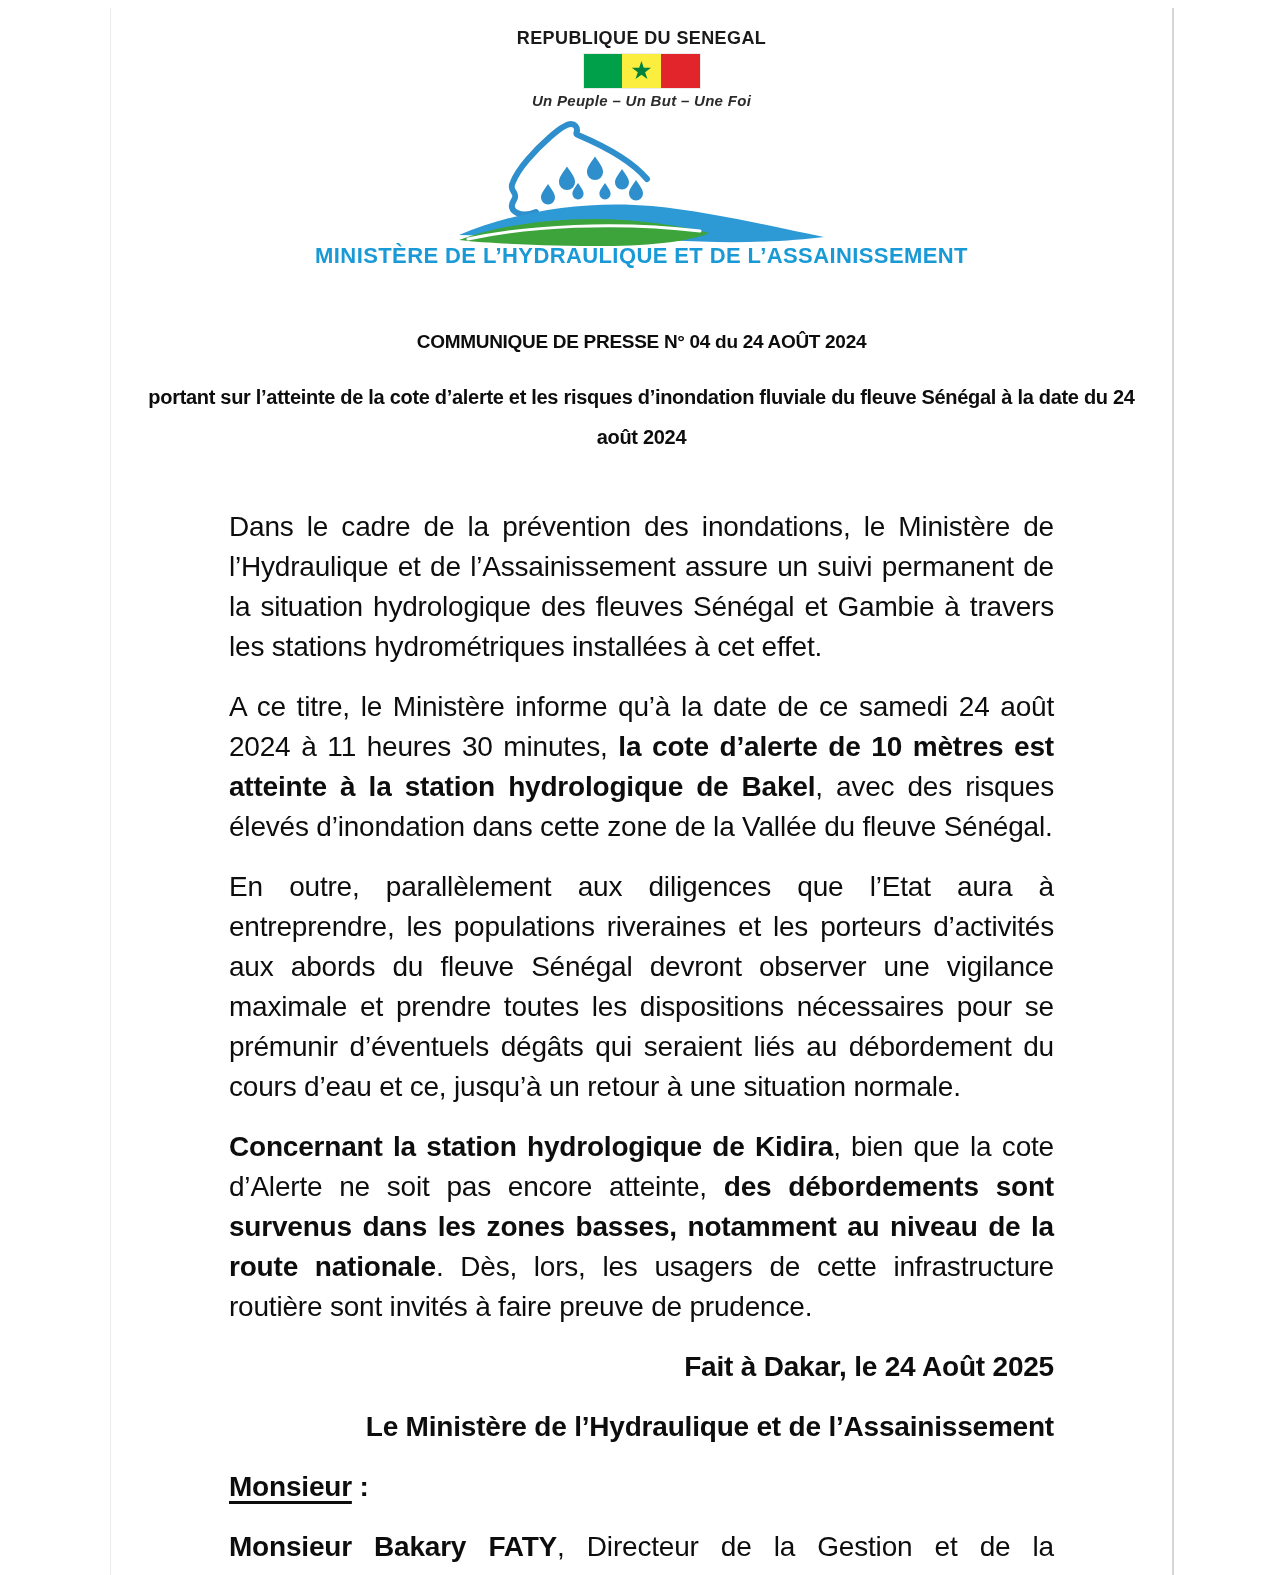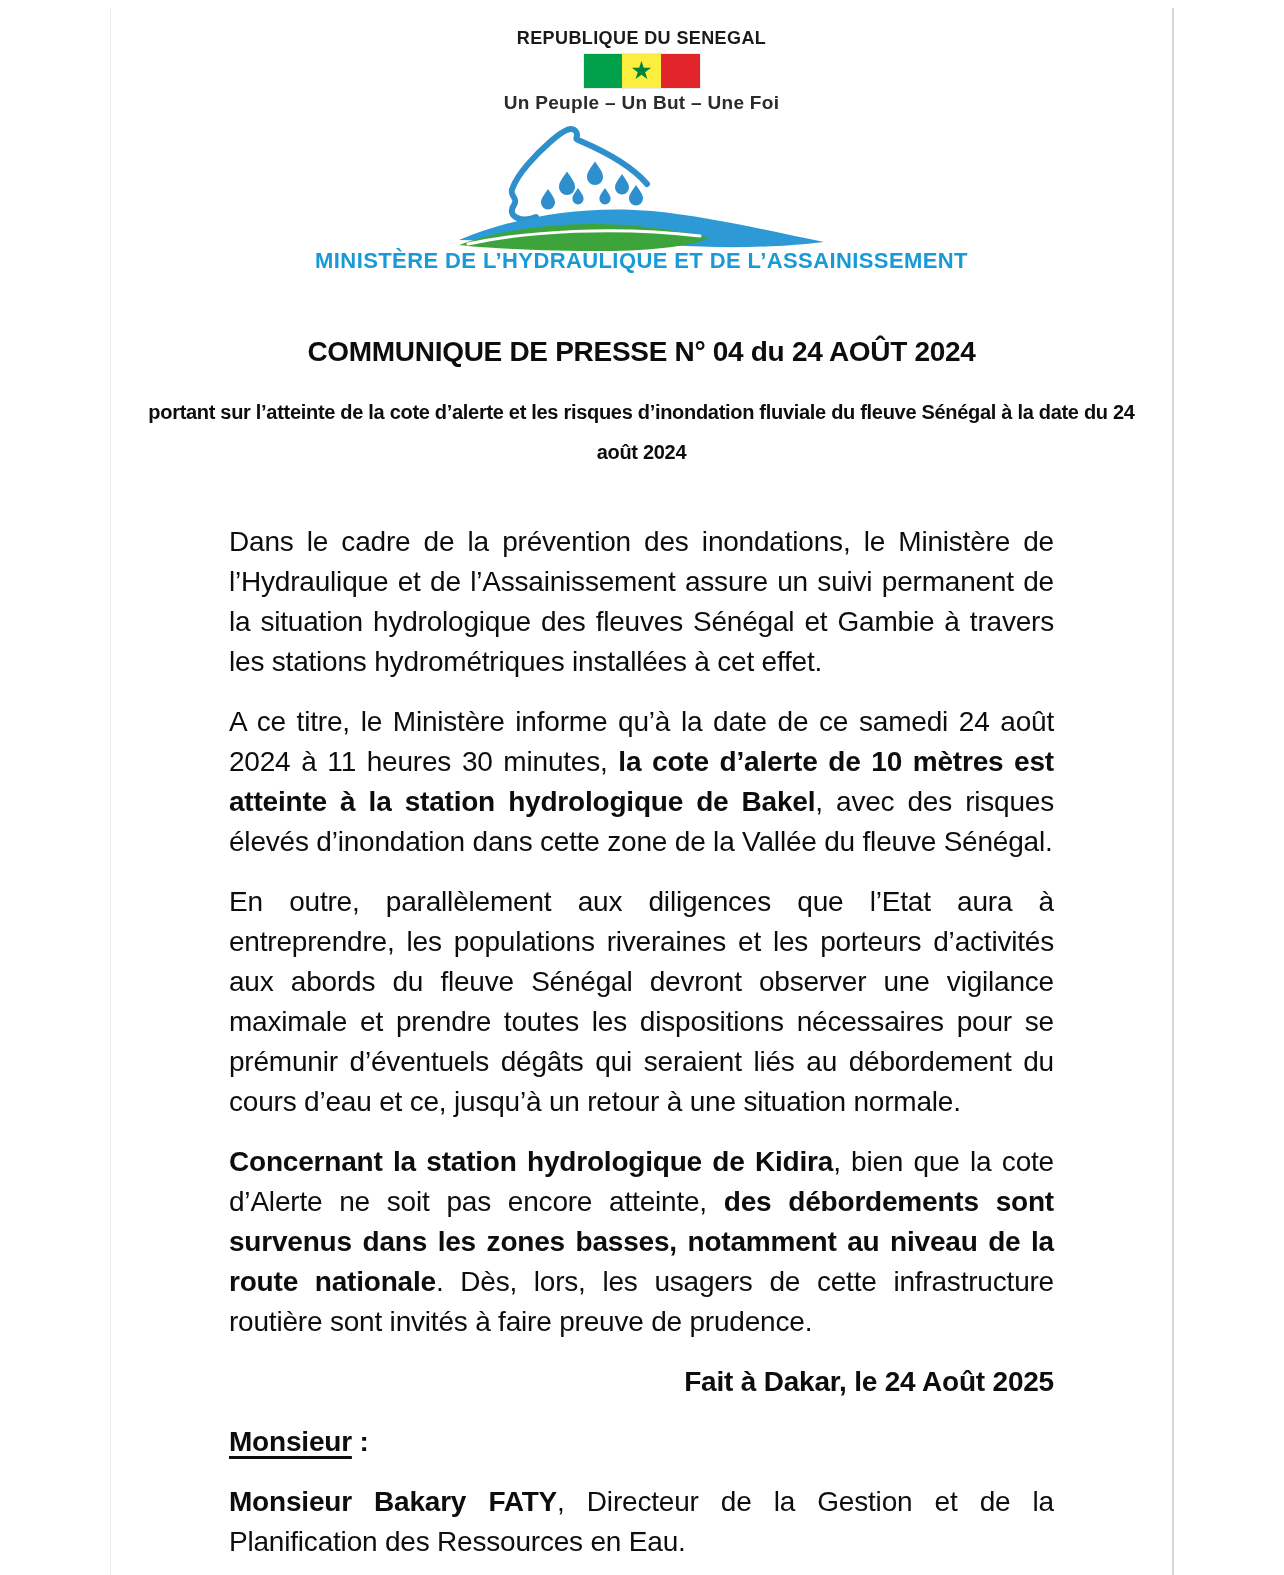--- a/index.html
+++ b/index.html
@@ -26,33 +26,33 @@
   .flag{
     width:116px; height:34px; margin:2px auto 4px auto;
     display:flex; box-shadow:0 0 0 1px rgba(0,0,0,0.08);
   }
   .flag .band{ flex:1; position:relative; }
   .flag .star{
     position:absolute; left:50%; top:50%; transform:translate(-50%,-54%);
     font-size:25px; line-height:1;
   }
   .motto{
-    font-size:19px; font-weight:600;
+    font-size:15px; font-style:italic; font-weight:600;
     color:#2b2b2b; letter-spacing:0.3px;
   }
   
   .logo-wrap{ text-align:center; margin-top:12px; }
   .logo-svg{ display:block; margin:0 auto; }
   .ministry{
     font-size:22px; font-weight:bold; letter-spacing:0.4px;
     margin-top:-4px;
   }
   
   .doc-title{
-    text-align:center; font-weight:bold; font-size:28px;
+    text-align:center; font-weight:bold; font-size:19px;
     margin-top:62px; letter-spacing:-0.3px;
   }
   .doc-subtitle{
     text-align:center; font-weight:bold; font-size:20px;
     max-width:1030px; margin:24px auto 0 auto; line-height:40px;
     letter-spacing:-0.3px;
   }
   
   .body-text{
     margin:50px 118px 0 118px;
@@ -113,19 +113,20 @@
   <div class="body-text">
     <p><span>Dans le cadre de la prévention des inondations, le Ministère de l’Hydraulique et de l’Assainissement assure un suivi permanent de la situation hydrologique des fleuves Sénégal et Gambie à travers les stations hydrométriques installées à cet effet.</span></p>
 
     <p><span>A ce titre, le Ministère informe qu’à la date de ce samedi 24 août 2024 à 11 heures 30 minutes, </span><span class="b">la cote d’alerte de 10 mètres est atteinte à la station hydrologique de Bakel</span><span>, avec des risques élevés d’inondation dans cette zone de la Vallée du fleuve Sénégal.</span></p>
 
     <p><span>En outre, parallèlement aux diligences que l’Etat aura à entreprendre, les populations riveraines et les porteurs d’activités aux abords du fleuve Sénégal devront observer une vigilance maximale et prendre toutes les dispositions nécessaires pour se prémunir d’éventuels dégâts qui seraient liés au débordement du cours d’eau et ce, jusqu’à un retour à une situation normale.</span></p>
 
     <p><span class="b">Concernant la station hydrologique de Kidira</span><span>, bien que la cote d’Alerte ne soit pas encore atteinte, </span><span class="b">des débordements sont survenus dans les zones basses, notamment au niveau de la route nationale</span><span>. Dès, lors, les usagers de cette infrastructure routière sont invités à faire preuve de prudence.</span></p>
 
     <p class="sig-line">Fait à Dakar, le 24 Août 2025</p>
+    <p class="sig-line">Le Ministère de l’Hydraulique et de l’Assainissement</p>
 
     <p class="contacts-line"><span class="contacts-label">Monsieur</span><span> :</span></p>
 
     <p class="contact-para"><span class="b">Monsieur Bakary FATY</span><span>, Directeur de la Gestion et de la Planification des Ressources en Eau.</span></p>
   </div>
 
 </div>
 
 </body></html>

